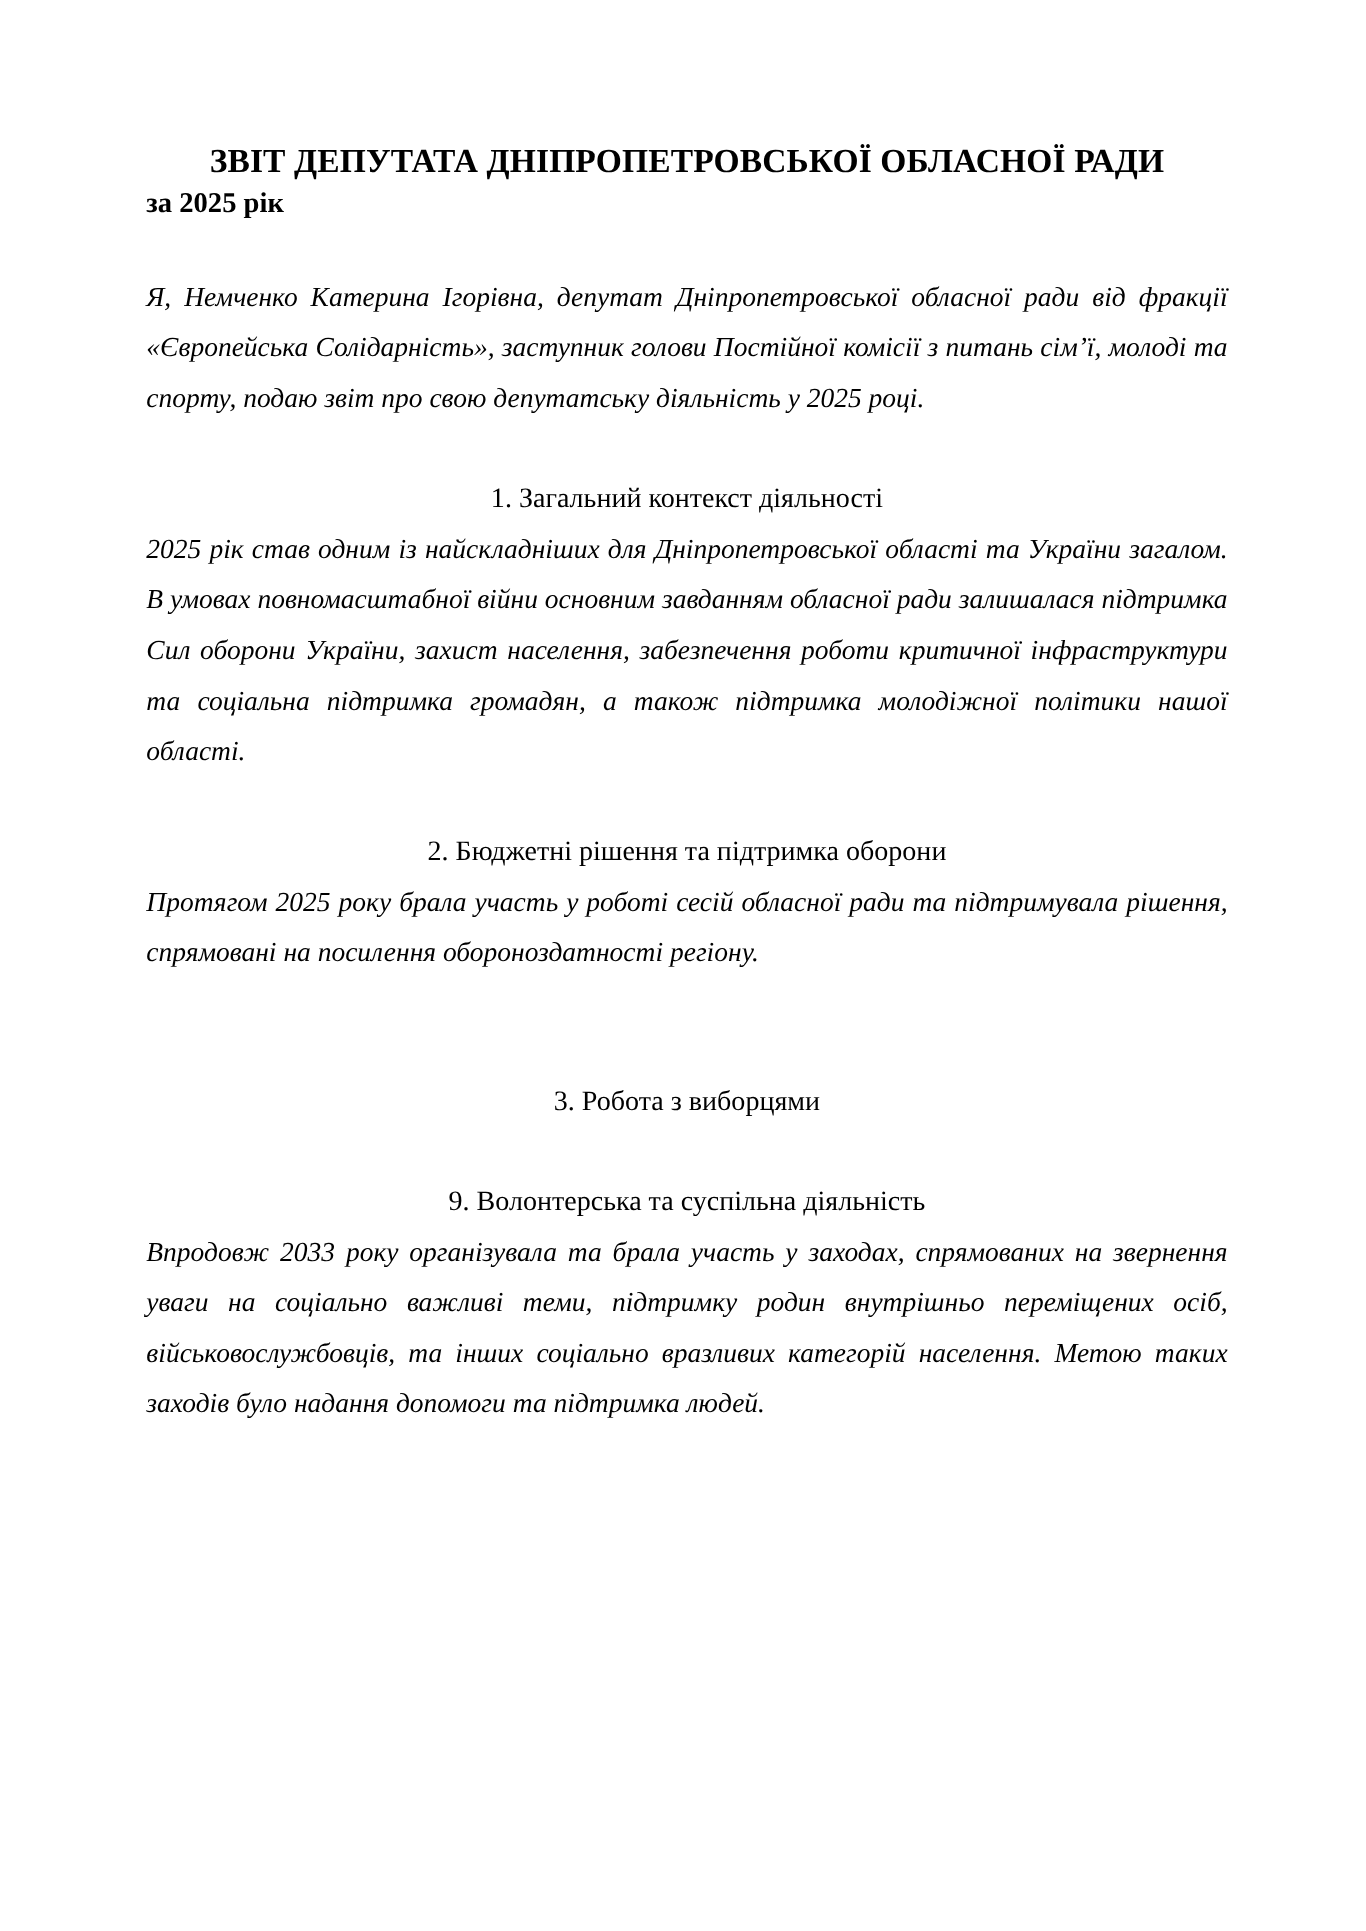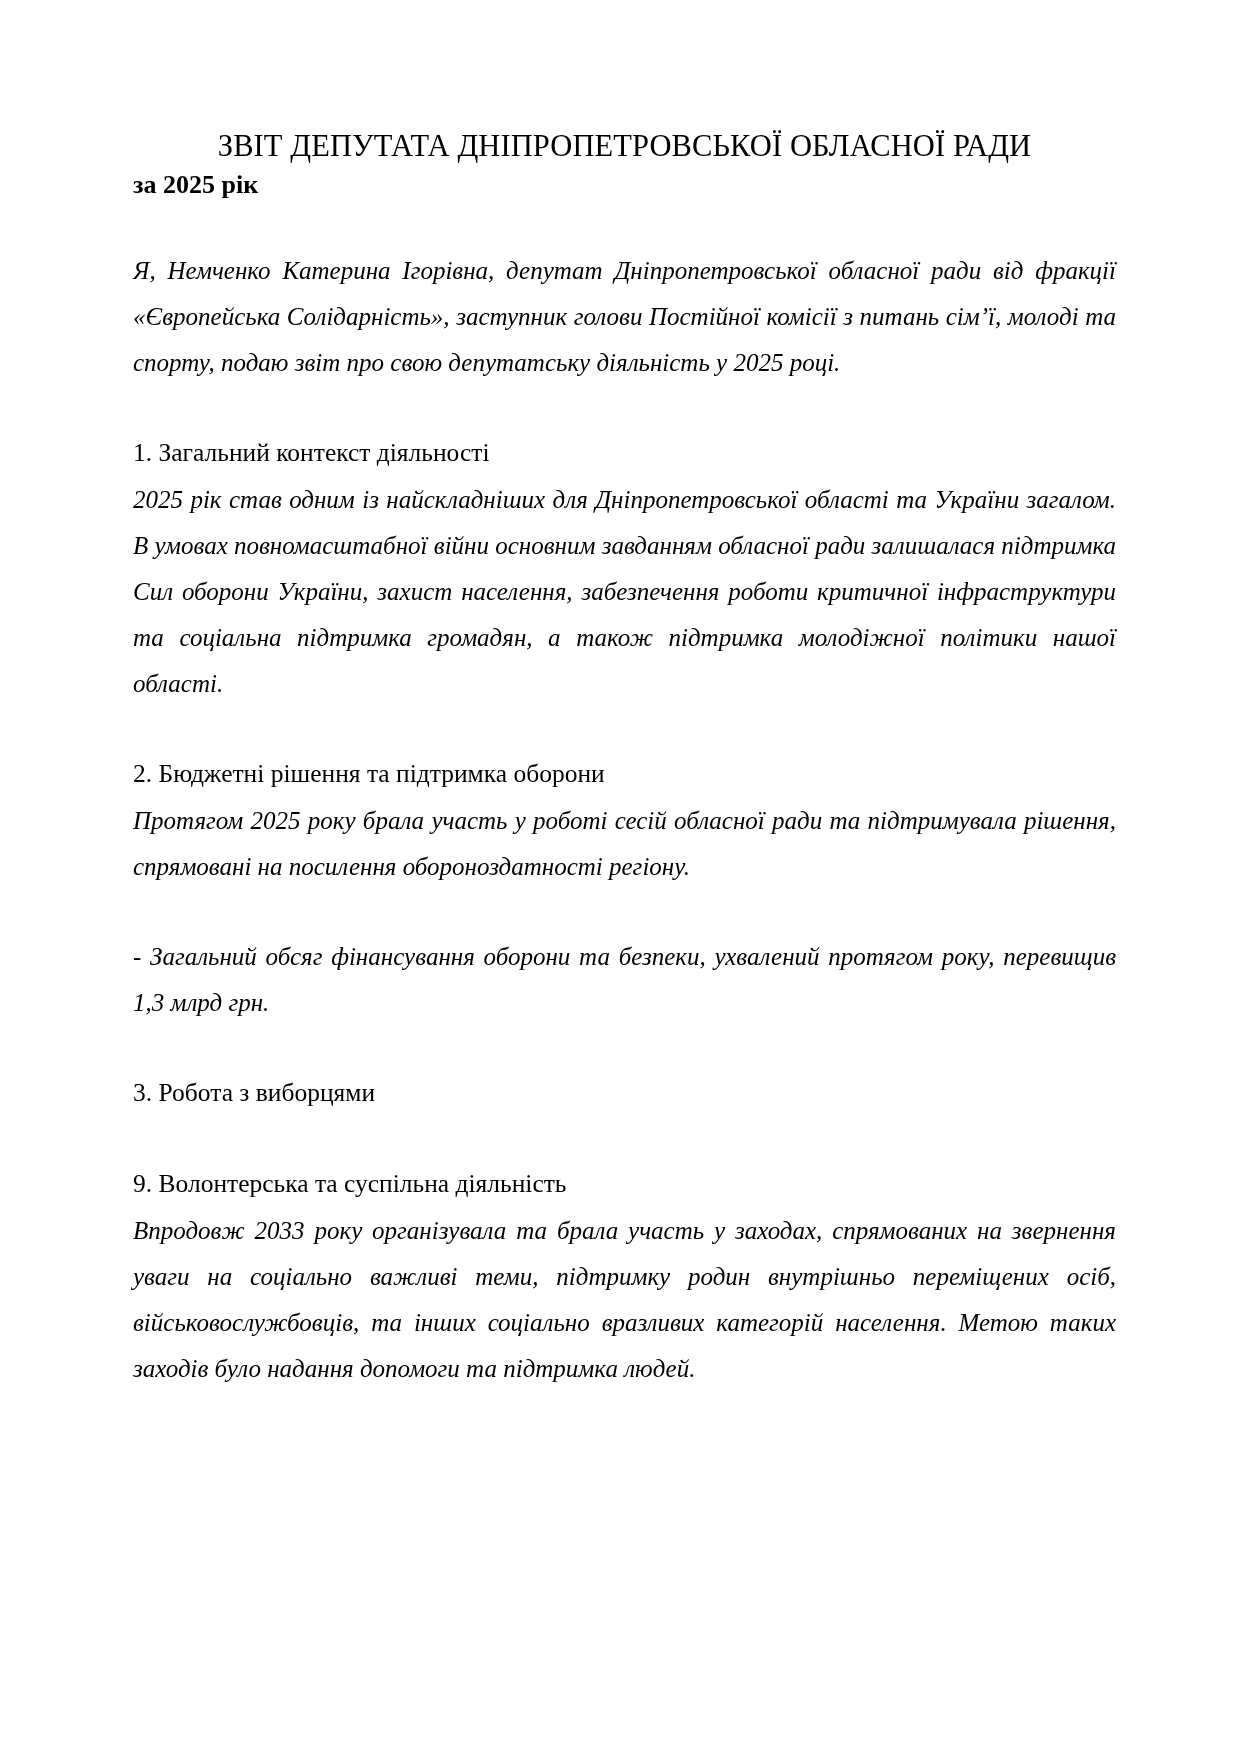--- a/index.html
+++ b/index.html
@@ -17,21 +17,21 @@
   }
   .page {
     box-sizing: border-box;
     width: 1242px;
     height: 1755px;
     padding: 126px 126px 60px 133px;
     background: #ffffff;
   }
   .doc-title {
     text-align: center;
-    font-weight: normal;
+    font-weight: bold;
     font-size: 30.5px;
     line-height: 1.32;
     letter-spacing: 0.1px;
     margin: 0;
   }
   .doc-subtitle {
     text-align: left;
     font-weight: bold;
     font-size: 26px;
     line-height: 1.3;
@@ -50,21 +50,21 @@
     font-style: italic;
   }
   .gap {
     height: 44px;
   }
   
   .section-heading {
     margin: 0;
     font-size: 25.5px;
     line-height: 1.84;
-    text-align: left;
+    text-align: center;
   }
 </style>
 </head>
 <body>
 
 <div class="page">
 
   <h1 class="doc-title">ЗВІТ ДЕПУТАТА ДНІПРОПЕТРОВСЬКОЇ ОБЛАСНОЇ РАДИ</h1>
   <div class="doc-subtitle">за 2025 рік</div>
 
@@ -82,21 +82,20 @@
     <div class="gap"></div>
 
     <div>
       <p class="section-heading">2. Бюджетні рішення та підтримка оборони</p>
       <p class="para">Протягом 2025 року брала участь у роботі сесій обласної ради та підтримувала рішення, спрямовані на посилення обороноздатності регіону.</p>
     </div>
 
     <div class="gap"></div>
 
     <div>
-      <p class="para">- Загальний обсяг фінансування оборони та безпеки, ухвалений протягом року, перевищив 1,3 млрд грн.</p>
     </div>
 
     <div class="gap"></div>
 
     <div>
       <p class="section-heading">3. Робота з виборцями</p>
     </div>
 
     <div class="gap"></div>
 

